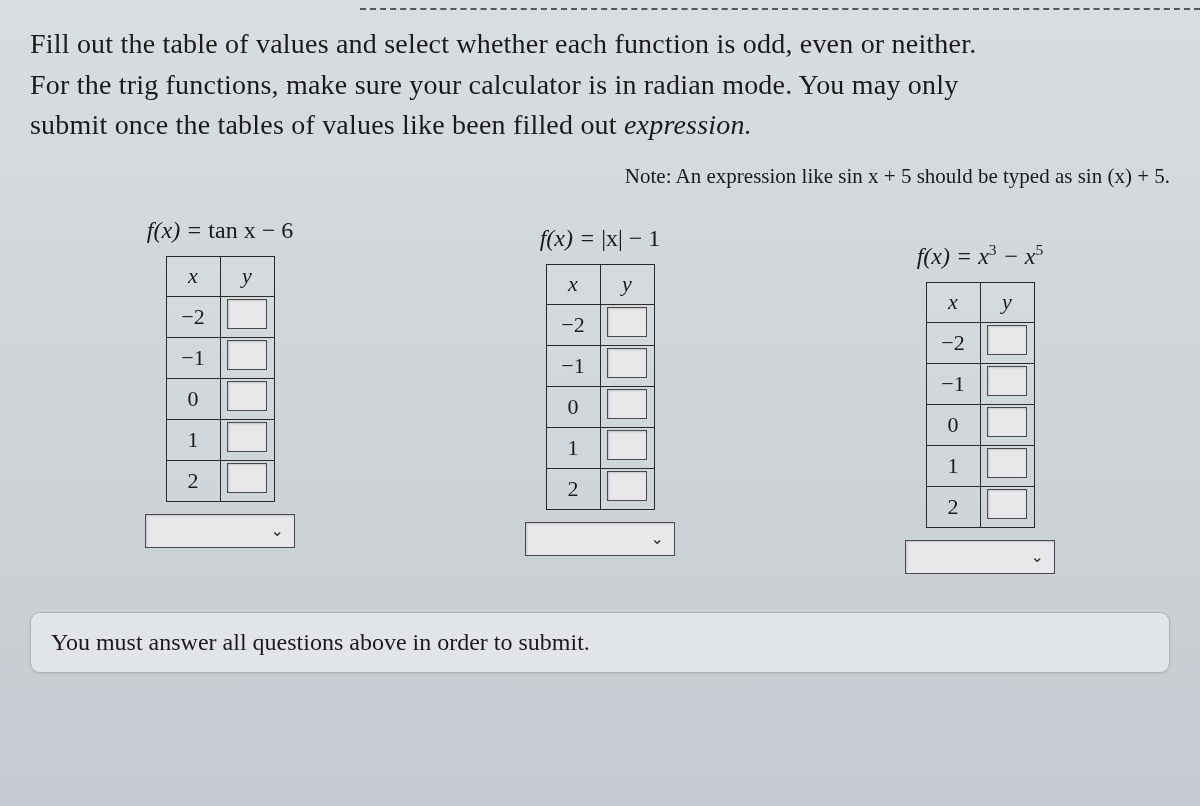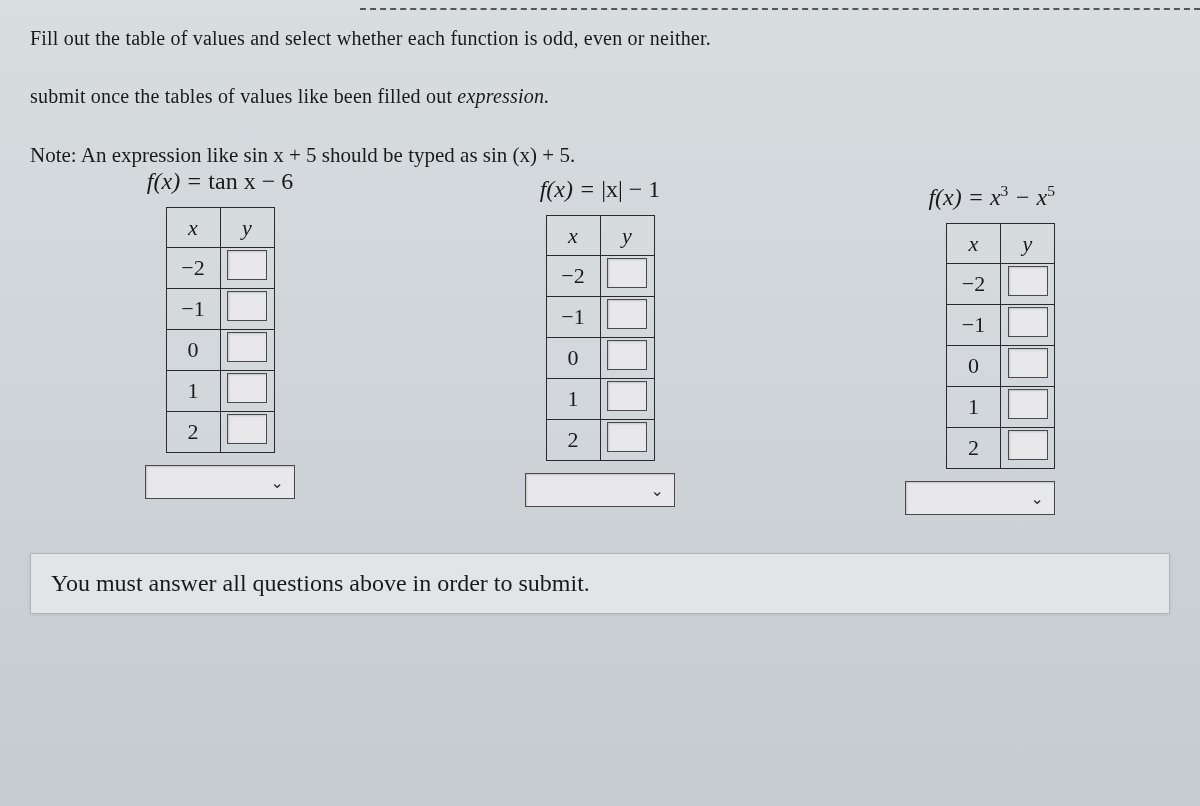--- a/index.html
+++ b/index.html
@@ -13,29 +13,30 @@
       overflow: hidden;
     }
     .top-border {
       position: absolute;
       top: 8px;
       left: 360px;
       right: 0;
       border-top: 2px dashed #555;
     }
     .instructions {
-      font-size: 20px;
+      font-size: 28px;
       line-height: 1.45;
-      margin-bottom: 32px;
+      margin-bottom: 18px;
       letter-spacing: 0.2px;
     }
     .instructions .italic { font-style: italic; }
     .note {
-      text-align: left;
+      text-align: right;
       font-size: 21px;
+      margin-bottom: 28px;
     }
     .note .math { font-family: 'Times New Roman', serif; }
     .problems {
       display: flex;
       justify-content: space-around;
       margin-bottom: 38px;
     }
     .problem {
       display: flex;
       flex-direction: column;
@@ -84,36 +85,36 @@
       padding-right: 10px;
       box-shadow: inset 1px 1px 2px rgba(0,0,0,0.15);
     }
     .chevron {
       font-size: 16px;
       color: #333;
     }
     .footer-bar {
       background: #e2e5e8;
       border: 1px solid #b0b4b8;
-      border-radius: 0;
+      border-radius: 10px;
       padding: 16px 20px;
       font-size: 24px;
       box-shadow: 0 1px 3px rgba(0,0,0,0.08);
     }
     .problem:nth-child(2) { margin-top: 8px; align-items: center; }
-    .problem:nth-child(3) { margin-top: 14px; align-items: flex-end; }
+    .problem:nth-child(3) { margin-top: 24px; }
   </style>
 </head>
 <body>
 
 <div class="top-border"></div>
 
 <div class="instructions">
   <span>Fill out the table of values and select whether each function is odd, even or neither.</span><br>
-  <br>
+  <span>For the trig functions, make sure your calculator is in radian mode. You may only</span><br>
   <span>submit once the tables of values like been filled out </span><span class="italic">expression.</span>
 </div>
 
 <div class="note">
   <span>Note: An expression like </span><span class="math">sin x + 5</span><span> should be typed as </span><span class="math">sin (x) + 5</span><span>.</span>
 </div>
 
 <div class="problems">
 
   <div class="problem">

